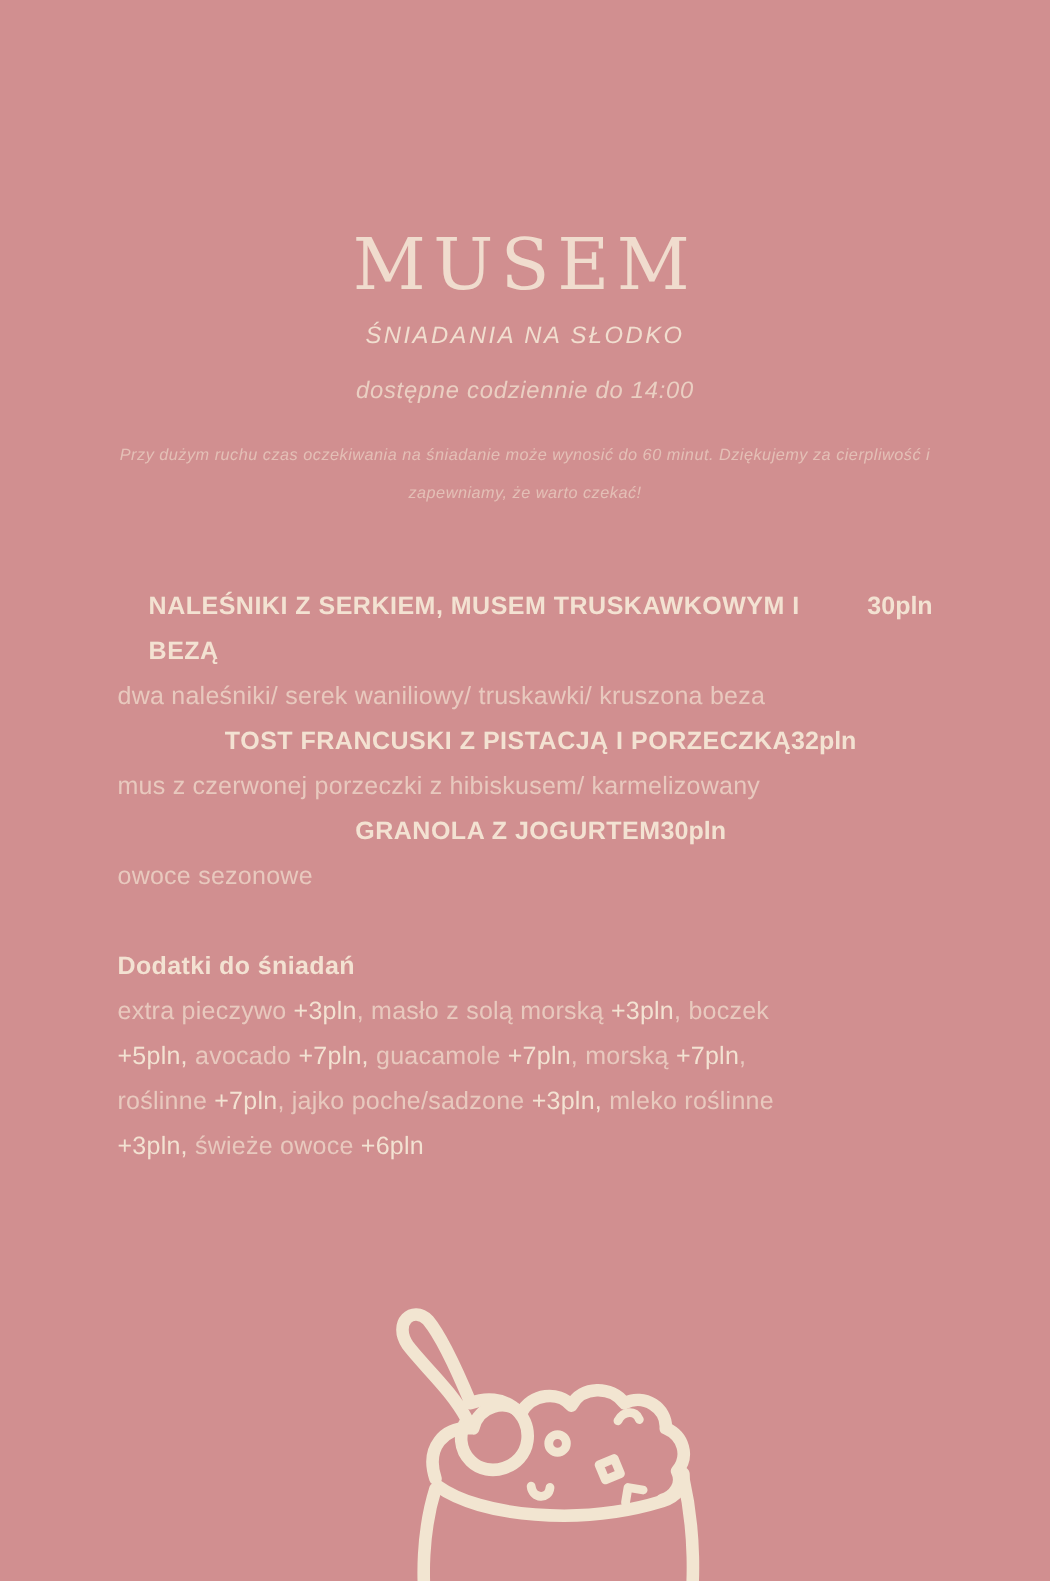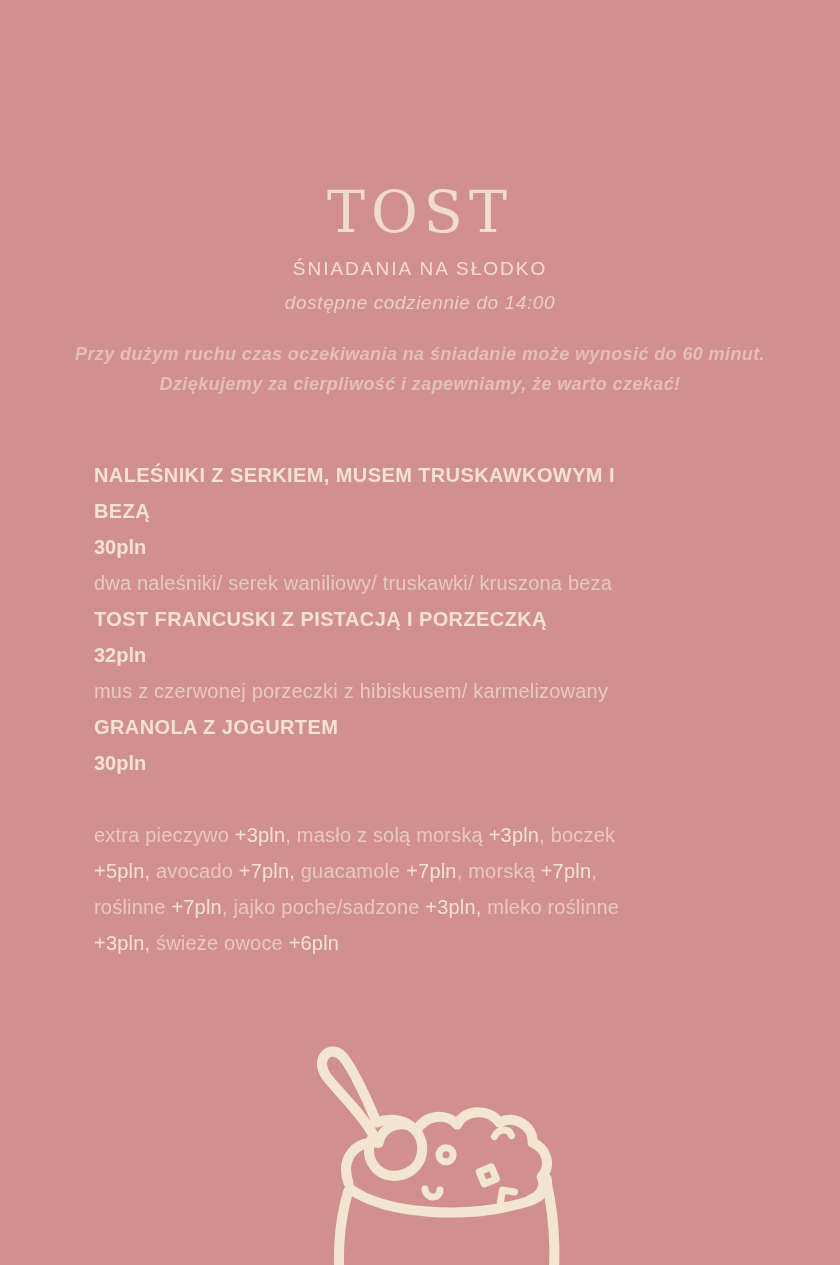--- a/index.html
+++ b/index.html
@@ -20,53 +20,52 @@
     font-size:57px;
     line-height:1;
     letter-spacing:6px;
     color:rgba(244,231,214,0.88);
   }
   .menu-subtitle{
     margin-top:17px;
     font-size:19px;
     letter-spacing:2px;
     color:rgba(244,231,214,0.9);
+    font-style:italic;
   }
   .availability{
-    margin-top:12px;
+    margin-top:22px;
     font-size:19px;
     font-style:italic;
     letter-spacing:0.6px;
     color:rgba(244,231,214,0.72);
   }
   
   .notice{
     width:700px;
     margin:25px auto 0;
     text-align:center;
-    font-size:18px;
+    font-size:13px;
     font-style:italic;
     letter-spacing:0.4px;
     line-height:30px;
     color:rgba(244,231,214,0.55);
-    font-weight:bold;
   }
   
   .menu-list{
     width:677px;
     margin-left:94px;
     margin-top:58px;
     font-size:20px;
     line-height:36px;
   }
   .item-header{
     display:flex;
     justify-content:center;
     align-items:flex-start;
-    flex-direction:column;
   }
   .item-name{
     max-width:575px;
     font-weight:bold;
     letter-spacing:0.4px;
     color:rgba(244,231,214,0.95);
   }
   .item-price{
     font-weight:bold;
     white-space:nowrap;
@@ -100,21 +99,21 @@
     height:302px;
   }
   .illustration svg{ display:block; }
 </style>
 </head>
 <body>
 
 <div class="page">
 
   <div class="header">
-    <h1 class="menu-title">TOST</h1>
+    <h1 class="menu-title">MUSEM</h1>
     <div class="menu-subtitle">ŚNIADANIA NA SŁODKO</div>
     <div class="availability">dostępne codziennie do 14:00</div>
   </div>
 
   <div class="notice">Przy dużym ruchu czas oczekiwania na śniadanie może wynosić do 60 minut. Dziękujemy za cierpliwość i zapewniamy, że warto czekać!</div>
 
   <div class="menu-list">
       <div class="menu-item">
         <div class="item-header">
           <div class="item-name">NALEŚNIKI Z SERKIEM, MUSEM TRUSKAWKOWYM I BEZĄ</div>
@@ -127,22 +126,24 @@
           <div class="item-name">TOST FRANCUSKI Z PISTACJĄ I PORZECZKĄ</div>
           <div class="item-price">32pln</div>
         </div>
         <div class="desc-line">mus z czerwonej porzeczki z hibiskusem/ karmelizowany</div>
       </div>
       <div class="menu-item">
         <div class="item-header">
           <div class="item-name">GRANOLA Z JOGURTEM</div>
           <div class="item-price">30pln</div>
         </div>
+        <div class="desc-line">owoce sezonowe</div>
       </div>
       <div class="addons">
+        <div class="addons-title">Dodatki do śniadań</div>
         <div class="addon-line"><span>extra pieczywo </span><span class="b">+3pln</span><span>, masło z solą morską </span><span class="b">+3pln</span><span>, boczek</span></div>
         <div class="addon-line"><span class="b">+5pln,</span><span> avocado </span><span class="b">+7pln,</span><span> guacamole </span><span class="b">+7pln</span><span>, morską </span><span class="b">+7pln</span><span>,</span></div>
         <div class="addon-line"><span>roślinne </span><span class="b">+7pln</span><span>, jajko poche/sadzone </span><span class="b">+3pln,</span><span> mleko roślinne</span></div>
         <div class="addon-line"><span class="b">+3pln,</span><span> świeże owoce </span><span class="b">+6pln</span></div>
       </div>
     </div>
 
   <div class="illustration">
     <svg width="302" height="302" viewBox="0 0 300 300" fill="none" stroke="#F2E5D1" stroke-width="10" stroke-linecap="round" stroke-linejoin="round">
 

